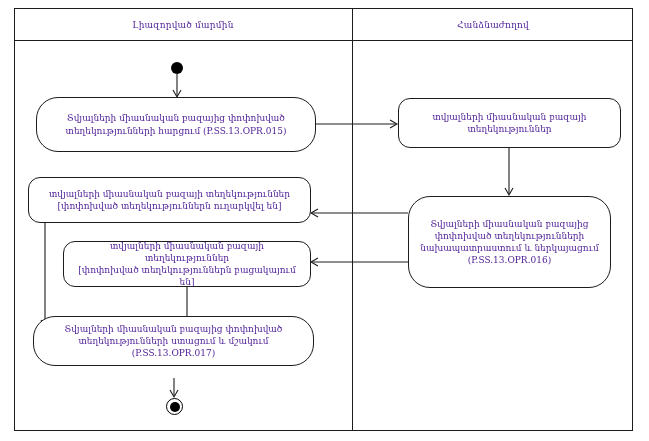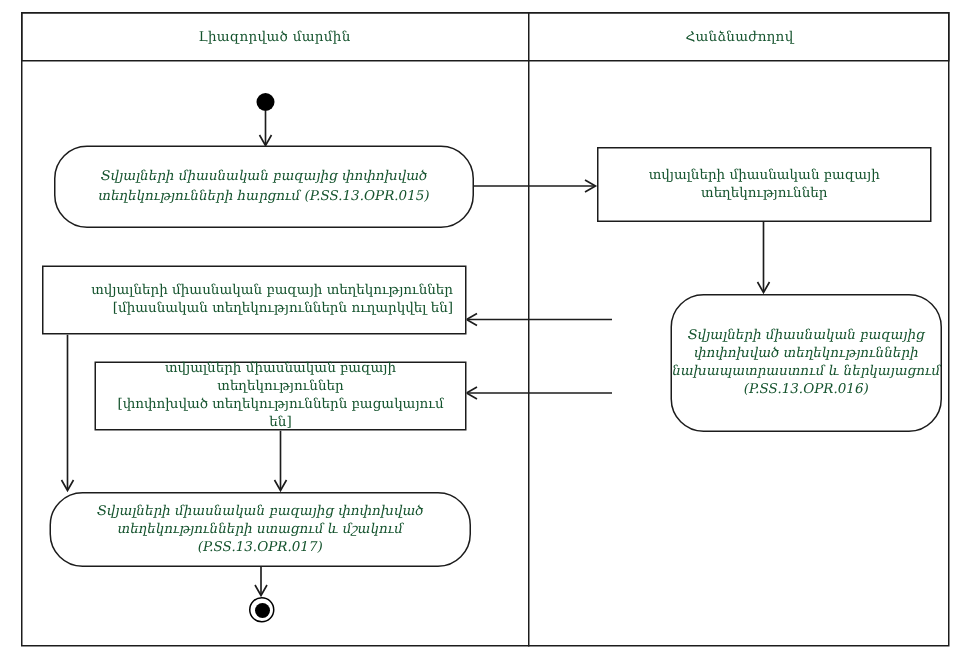--- a/index.html
+++ b/index.html
@@ -1,19 +1,19 @@
 <!DOCTYPE html>
 <html><head>
 <meta charset="utf-8">
 <style>
   html,body{margin:0;padding:0;background:#ffffff;}
   .canvas{
     position:relative;width:649px;height:441px;background:#ffffff;
     font-family:"DejaVu Serif","DejaVu Sans","Liberation Serif",serif;
-    color:#14532d;overflow:hidden;
+    color:#4c1d95;overflow:hidden;
   }
   .frame{
     position:absolute;left:14px;top:8px;width:619px;height:423px;
     border:1px solid #1c1c1c;box-sizing:border-box;
   }
   .header-row{
     position:absolute;left:14px;top:8px;width:619px;height:33px;
     border:1px solid #1c1c1c;border-bottom:1px solid #1c1c1c;box-sizing:border-box;
   }
   .lane-divider{
@@ -23,22 +23,22 @@
     position:absolute;top:8px;height:33px;display:flex;align-items:center;justify-content:center;
     font-size:9px;letter-spacing:.2px;
   }
   .lane-label.left{left:14px;width:338px;}
   .lane-label.right{left:353px;width:280px;justify-content:center;}
   .node{
     position:absolute;box-sizing:border-box;border:1px solid #1c1c1c;background:#ffffff;
     display:flex;flex-direction:column;align-items:center;justify-content:center;
     text-align:center;font-size:9px;line-height:1.35;padding:3px 8px;
   }
-  .activity{border-radius:22px;font-style:italic;}
-  .object{border-radius:0;align-items:flex-end;}
+  .activity{border-radius:22px;}
+  .object{border-radius:12px;}
   .start-node{
     position:absolute;left:171px;top:62px;width:12px;height:12px;border-radius:50%;
     background:#000;
   }
   .end-node{
     position:absolute;left:166px;top:398px;width:17px;height:17px;border-radius:50%;
     border:1px solid #000;box-sizing:border-box;display:flex;align-items:center;justify-content:center;
     background:#fff;
   }
   .end-node .dot{width:10px;height:10px;border-radius:50%;background:#000;}
@@ -91,35 +91,35 @@
   <div class="start-node"></div>
 
   <div class="node activity" style="left:36px;top:97px;width:280px;height:55px;">
     <span>Տվյալների միասնական բազայից փոփոխված տեղեկությունների հարցում (P.SS.13.OPR.015)</span>
   </div>
 
   <div class="node object" style="left:398px;top:98px;width:223px;height:50px;">
     <span>տվյալների միասնական բազայի տեղեկություններ</span>
   </div>
 
-  <div class="node activity" style="left:408px;top:196px;width:181px;height:92px;padding:6px 0;margin-left:39px;">
+  <div class="node activity" style="left:408px;top:196px;width:203px;height:92px;padding:6px 0;">
     <span>Տվյալների միասնական բազայից փոփոխված տեղեկությունների նախապատրաստում և ներկայացում (P.SS.13.OPR.016)</span>
   </div>
 
   <div class="node object" style="left:28px;top:177px;width:283px;height:46px;">
     <span>տվյալների միասնական բազայի տեղեկություններ</span>
-    <span>[միասնական տեղեկություններն ուղարկվել են]</span>
+    <span>[փոփոխված տեղեկություններն ուղարկվել են]</span>
   </div>
 
   <div class="node object" style="left:63px;top:241px;width:248px;height:46px;">
     <span>տվյալների միասնական բազայի տեղեկություններ</span>
     <span>[փոփոխված տեղեկություններն բացակայում են]</span>
   </div>
 
-  <div class="node activity" style="left:33px;top:328px;width:281px;height:50px;">
+  <div class="node activity" style="left:33px;top:316px;width:281px;height:50px;">
     <span>Տվյալների միասնական բազայից փոփոխված տեղեկությունների ստացում և մշակում (P.SS.13.OPR.017)</span>
   </div>
 
   <div class="end-node">
     <div class="dot"></div>
   </div>
 
 </div>
 
 </body></html>

